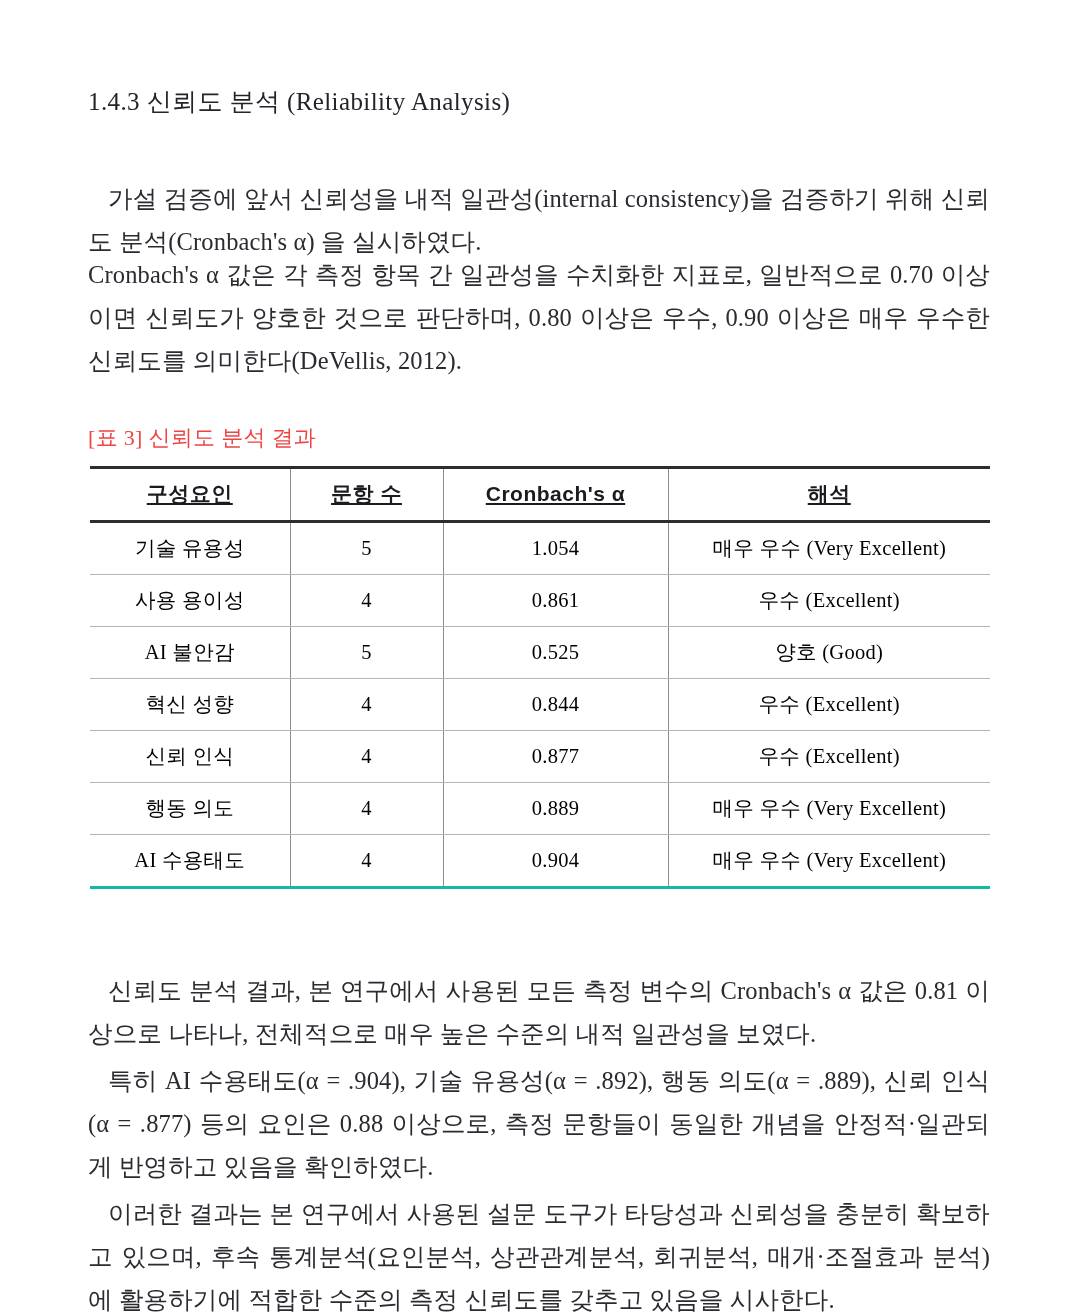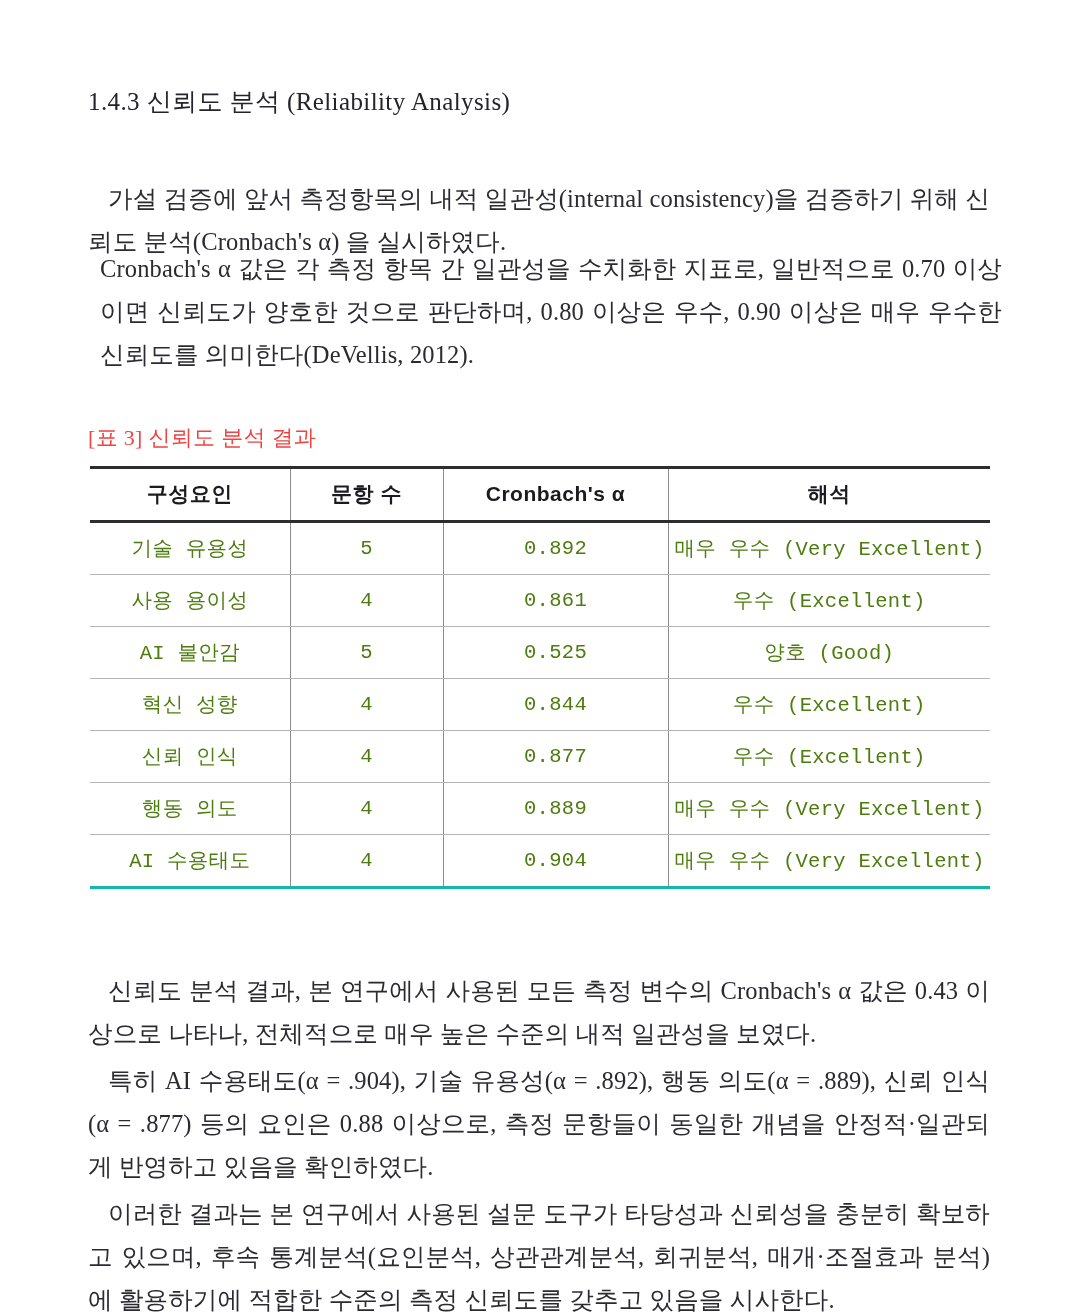--- a/index.html
+++ b/index.html
@@ -45,21 +45,21 @@
     width: 902px;
     font-size: 24.5px;
     line-height: 43px;
     color: #2a2a30;
     text-align: justify;
     text-justify: inter-character;
     letter-spacing: 0.15px;
   }
   .para .indent { display: inline-block; width: 20px; }
   .para.p-intro  { top: 152px; }
-  .para.p-alpha  { top: 222px; margin-left: 12px; }
+  .para.p-alpha  { top: 228px; }
   .para.p-res1   { top: 944px; }
   .para.p-res2   { top: 1034px; }
   .para.p-res3   { top: 1167px; }
 
   
   .table-caption {
     position: absolute;
     left: 88px;
     top: 423px;
     font-size: 22px;
@@ -91,51 +91,52 @@
     font-weight: 700;
     font-family: "Liberation Sans", "DejaVu Sans", sans-serif;
     font-size: 21px;
     letter-spacing: 0.5px;
     padding: 11px 4px 12px;
     text-align: center;
     color: #1a1a20;
     border-top: 3px solid #2d2d2d;
     border-bottom: 3px solid #2d2d2d;
     background: #ffffff;
+    text-decoration: underline;
   }
   table.reliability thead th.div,
   table.reliability tbody td.div {
     border-left: 1.5px solid #8c8c92;
   }
 
   table.reliability tbody td {
     padding: 11px 6px 12px;
     text-align: center;
     border-bottom: 1.5px solid #b4b4ba;
-    font-family: Liberation Mono, monospace;
+    font-family: Liberation Serif, serif;
     font-size: 20.5px;
     letter-spacing: 0.3px;
-    color: #4d7c0f;
+    color: #000000;
     white-space: nowrap;
   }
   table.reliability tbody tr:last-child td {
     border-bottom: 3px solid #14b8a6;
   }
   td.col-factor { font-size: 21px; }
   td.col-alpha  { letter-spacing: 0.1px; }
   td.col-interp { font-size: 20.5px; }
 </style>
 </head>
 <body>
 
 <div class="page">
 
   <h2 class="section-heading">1.4.3 신뢰도 분석 (Reliability Analysis)</h2>
 
-  <p class="para p-intro"><span class="indent"></span><span>가설 검증에 앞서 측정항목의 내적 일관성(internal consistency)을 검증하기 위해 신뢰도 분석(Cronbach's α) 을 실시하였다.</span></p>
+  <p class="para p-intro"><span class="indent"></span><span>가설 검증에 앞서 신뢰성을 내적 일관성(internal consistency)을 검증하기 위해 신뢰도 분석(Cronbach's α) 을 실시하였다.</span></p>
 
   <p class="para p-alpha"><span>Cronbach's α 값은 각 측정 항목 간 일관성을 수치화한 지표로, 일반적으로 0.70 이상이면 신뢰도가 양호한 것으로 판단하며, 0.80 이상은 우수, 0.90 이상은 매우 우수한 신뢰도를 의미한다(DeVellis, 2012).</span></p>
 
   <div class="table-caption">[표 3] 신뢰도 분석 결과</div>
 
   <div class="table-wrap">
     <table class="reliability">
       <colgroup>
         <col class="c-factor">
           <col class="c-items">
@@ -147,21 +148,21 @@
           <th>구성요인</th>
           <th class="div">문항 수</th>
           <th class="div">Cronbach's α</th>
           <th class="div">해석</th>
         </tr>
       </thead>
       <tbody>
         <tr>
           <td class="col-factor">기술 유용성</td>
           <td class="div">5</td>
-          <td class="div col-alpha">0.892</td>
+          <td class="div col-alpha">1.054</td>
           <td class="div col-interp">매우 우수 (Very Excellent)</td>
         </tr>
         <tr>
           <td class="col-factor">사용 용이성</td>
           <td class="div">4</td>
           <td class="div col-alpha">0.861</td>
           <td class="div col-interp">우수 (Excellent)</td>
         </tr>
         <tr>
           <td class="col-factor">AI 불안감</td>
@@ -190,19 +191,19 @@
         <tr>
           <td class="col-factor">AI 수용태도</td>
           <td class="div">4</td>
           <td class="div col-alpha">0.904</td>
           <td class="div col-interp">매우 우수 (Very Excellent)</td>
         </tr>
       </tbody>
     </table>
   </div>
 
-  <p class="para p-res1"><span class="indent"></span><span>신뢰도 분석 결과, 본 연구에서 사용된 모든 측정 변수의 Cronbach's α 값은 0.43 이상으로 나타나, 전체적으로 매우 높은 수준의 내적 일관성을 보였다.</span></p>
+  <p class="para p-res1"><span class="indent"></span><span>신뢰도 분석 결과, 본 연구에서 사용된 모든 측정 변수의 Cronbach's α 값은 0.81 이상으로 나타나, 전체적으로 매우 높은 수준의 내적 일관성을 보였다.</span></p>
 
   <p class="para p-res2"><span class="indent"></span><span>특히 AI 수용태도(α = .904), 기술 유용성(α = .892), 행동 의도(α = .889), 신뢰 인식(α = .877) 등의 요인은 0.88 이상으로, 측정 문항들이 동일한 개념을 안정적·일관되게 반영하고 있음을 확인하였다.</span></p>
 
   <p class="para p-res3"><span class="indent"></span><span>이러한 결과는 본 연구에서 사용된 설문 도구가 타당성과 신뢰성을 충분히 확보하고 있으며, 후속 통계분석(요인분석, 상관관계분석, 회귀분석, 매개·조절효과 분석)에 활용하기에 적합한 수준의 측정 신뢰도를 갖추고 있음을 시사한다.</span></p>
 
 </div>
 
 </body></html>

